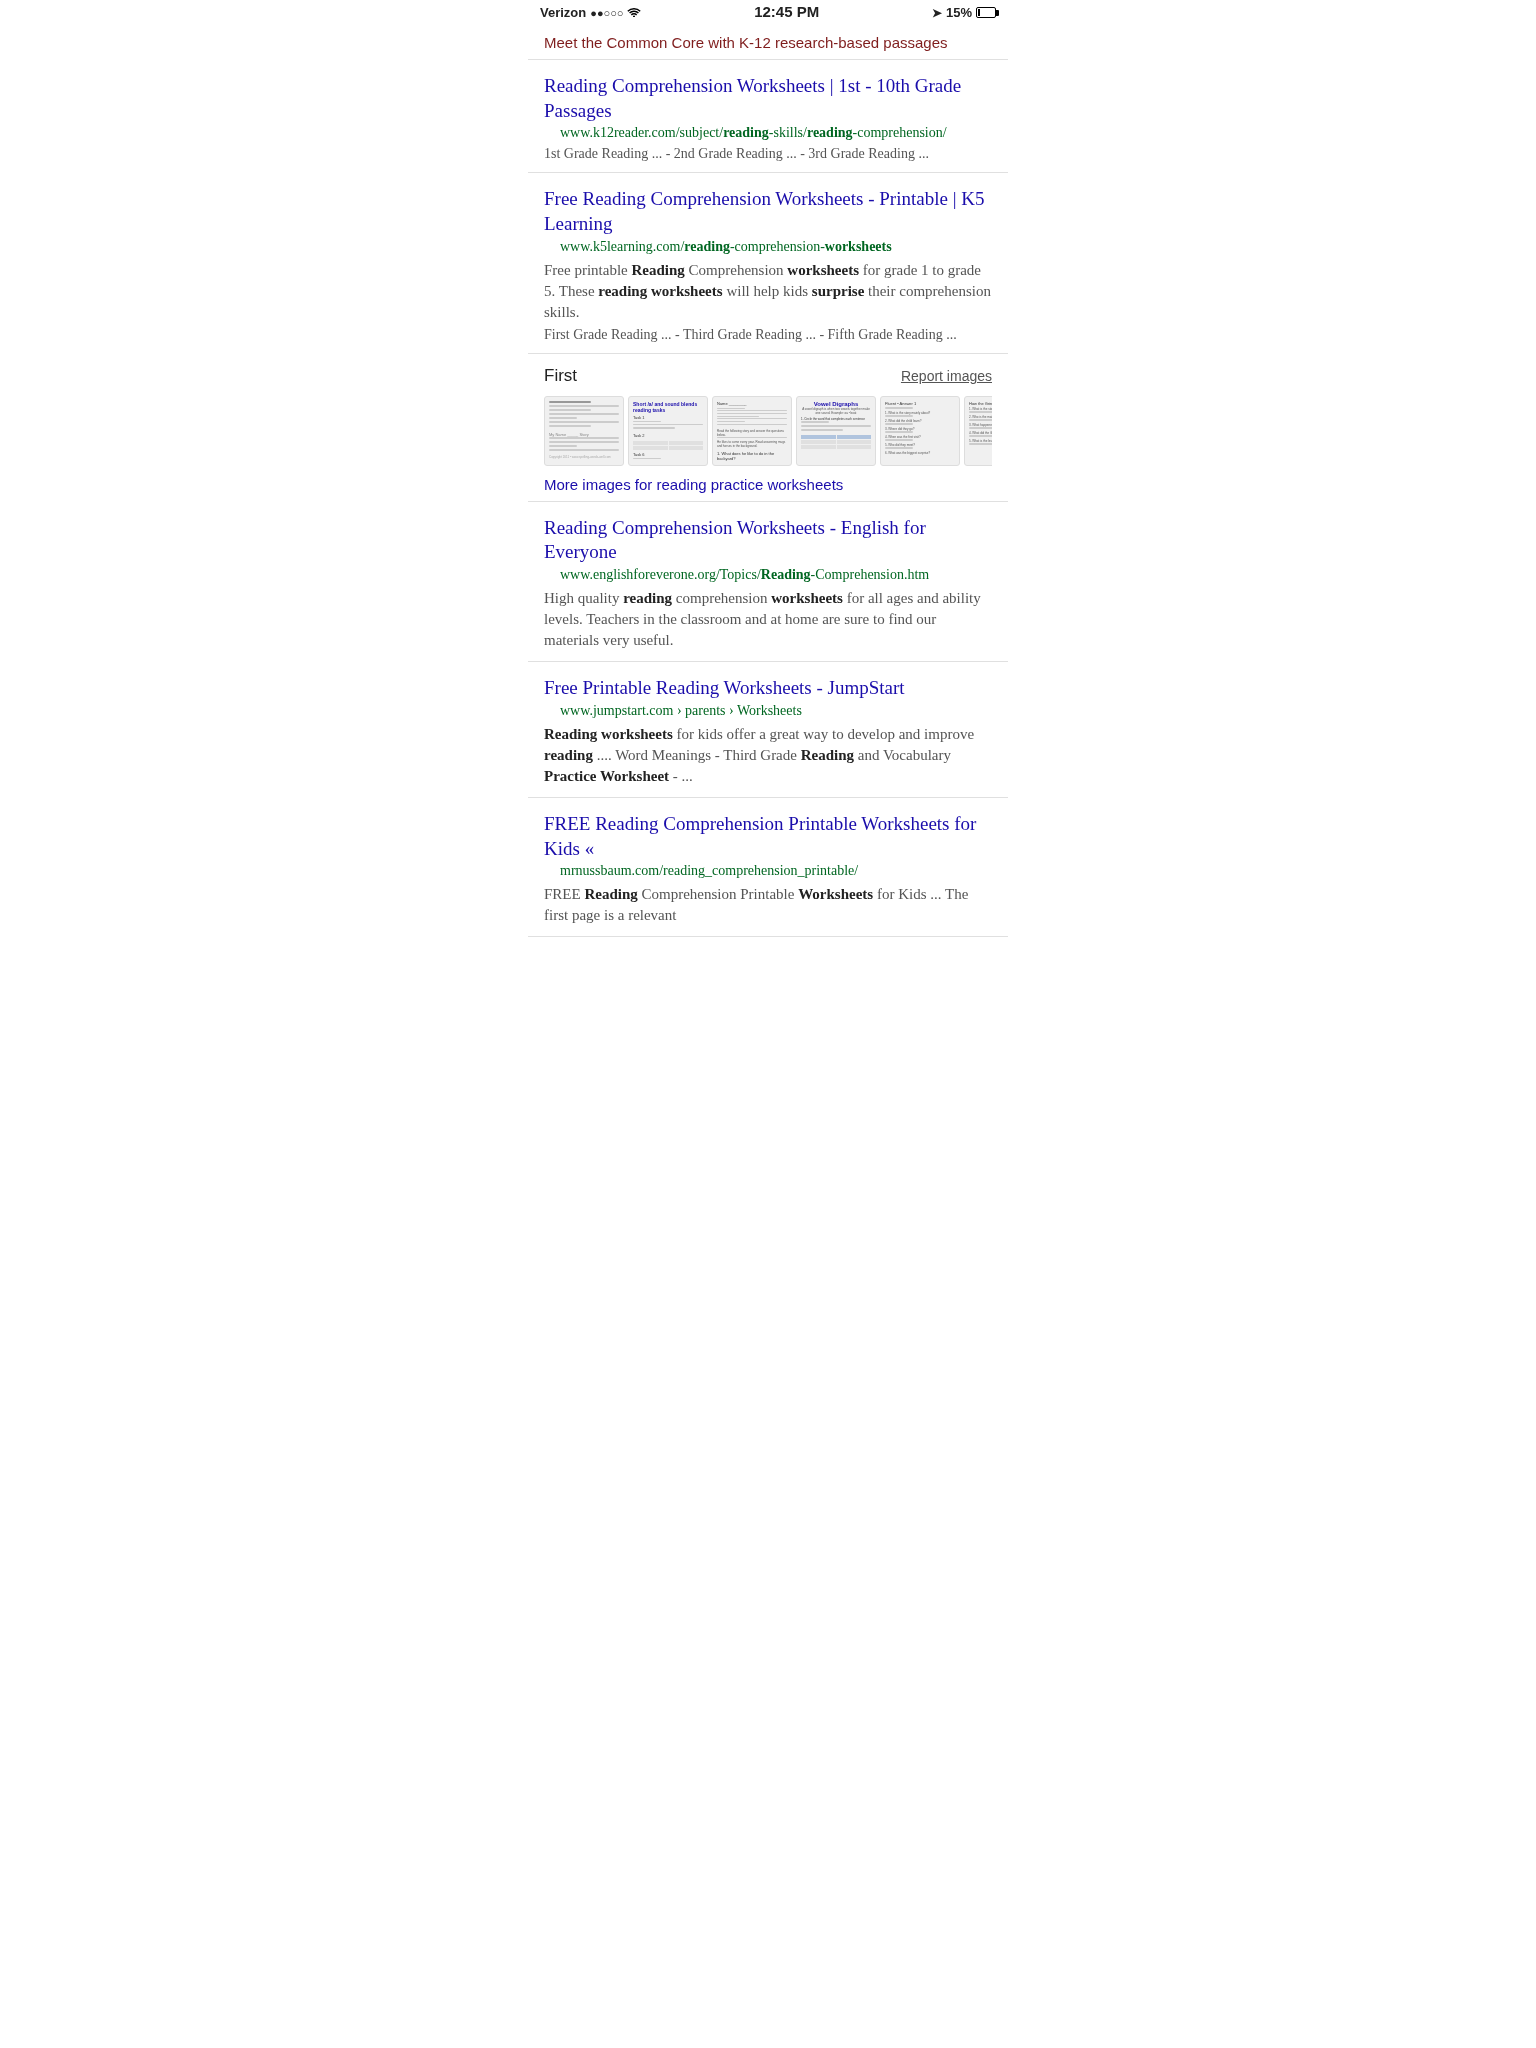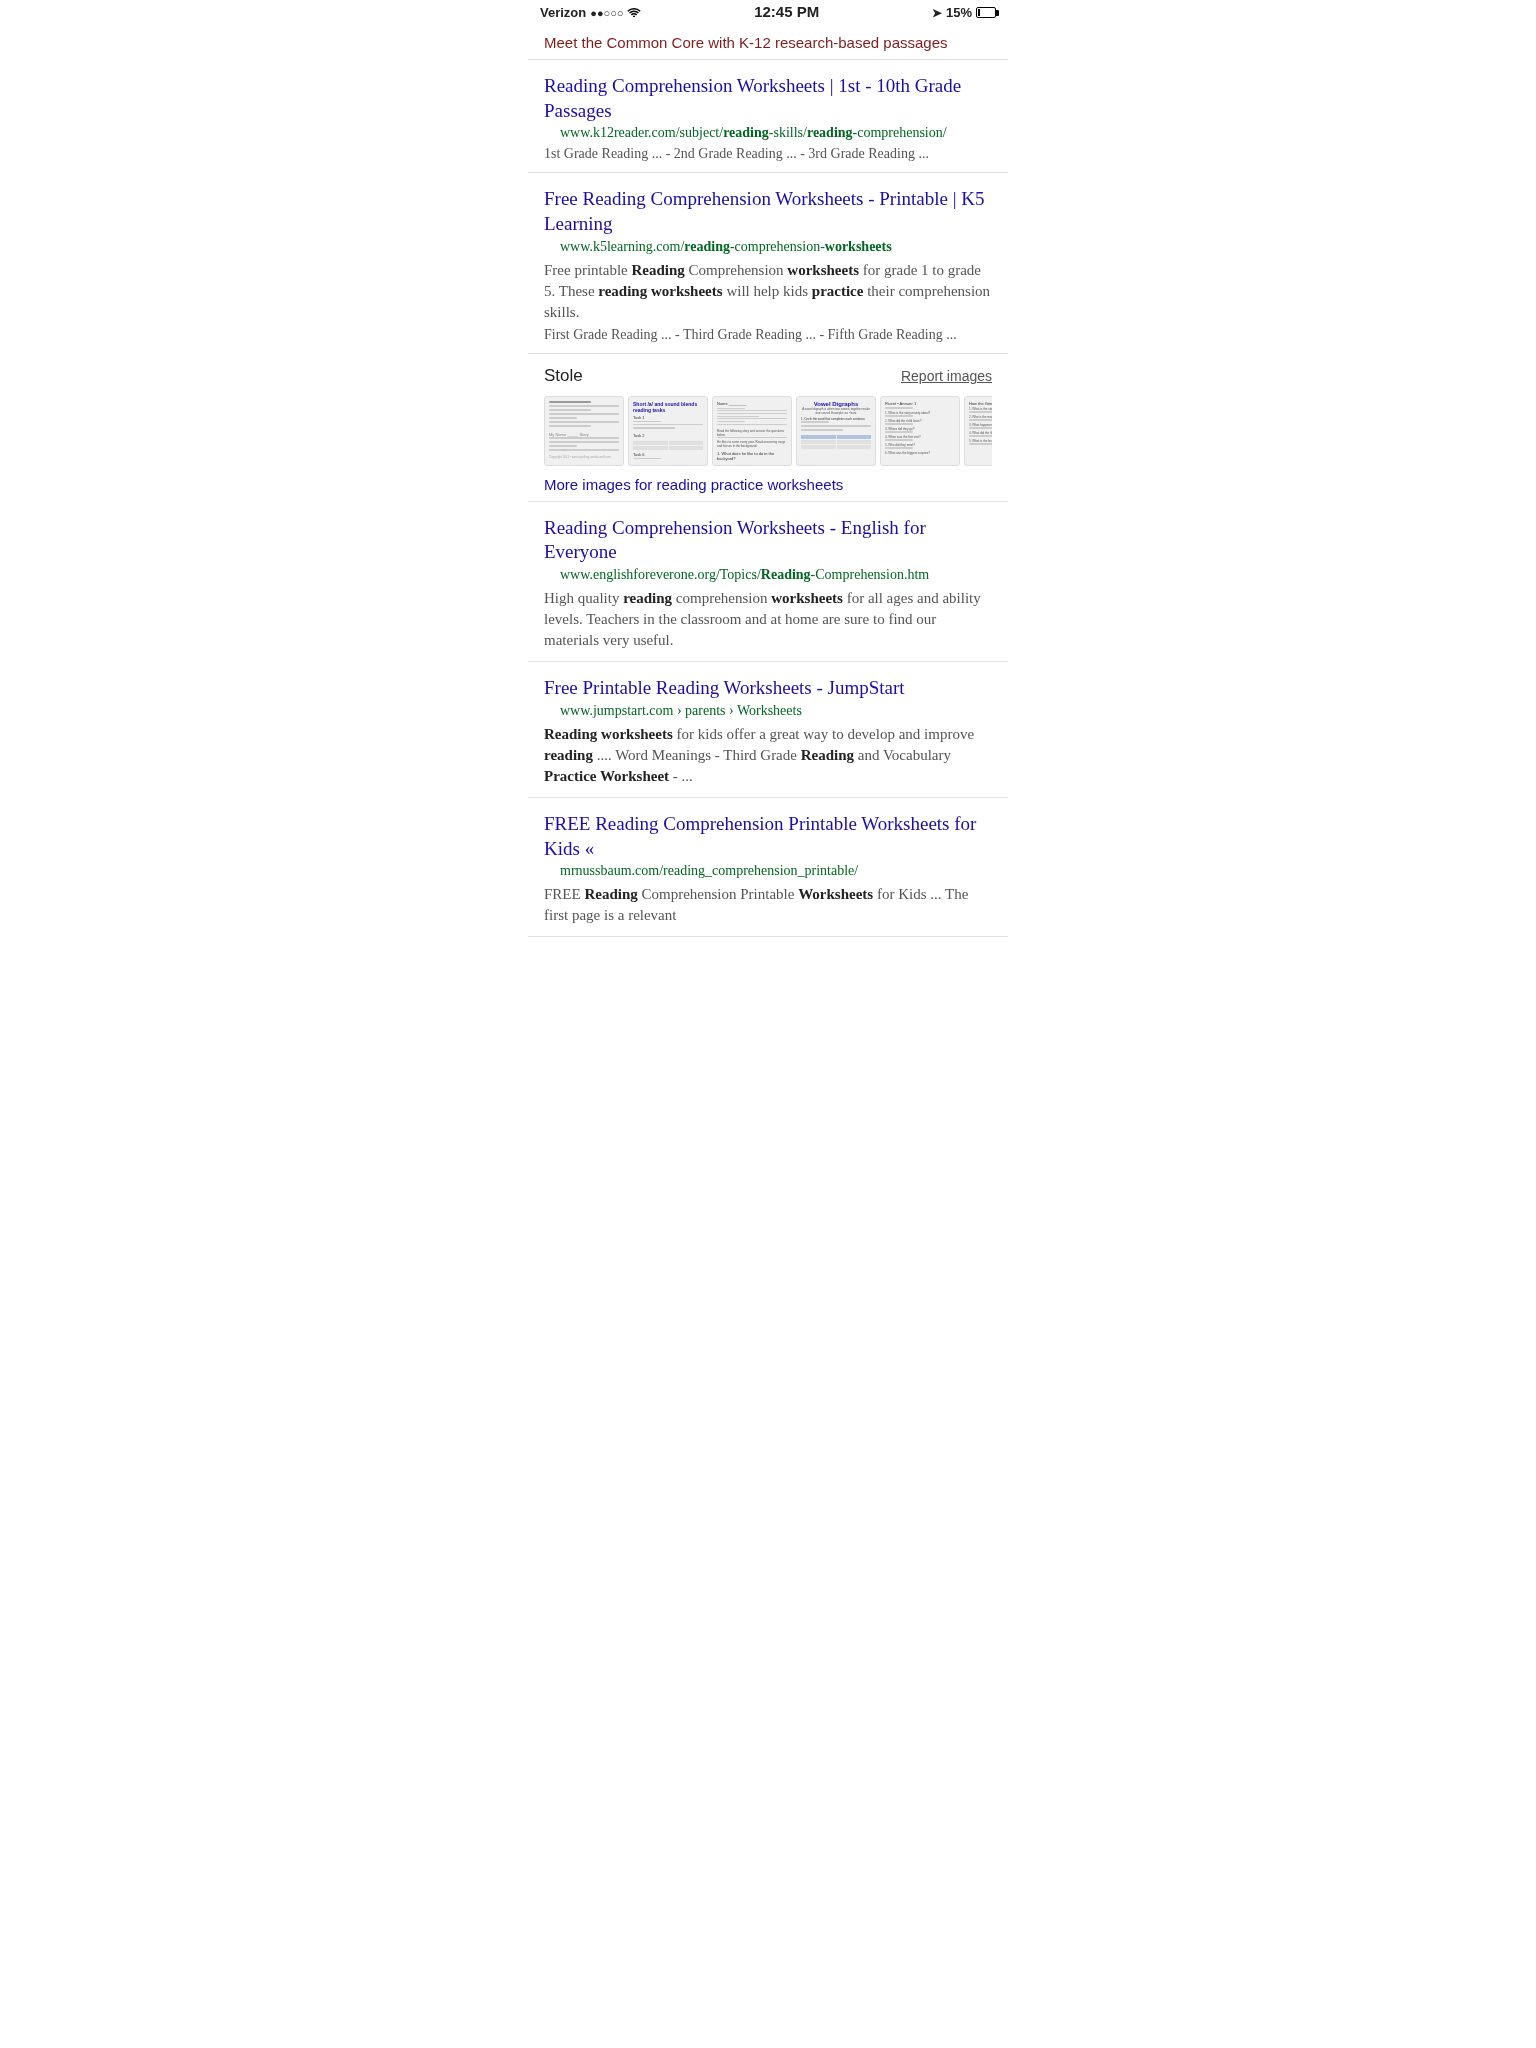--- a/index.html
+++ b/index.html
@@ -180,30 +180,30 @@
     <span>1st Grade Reading ... - 2nd Grade Reading ... - 3rd Grade Reading ...</span>
   </div>
 </div>
 
 <div class="result">
   <a class="result-title" href="#">Free Reading Comprehension Worksheets - Printable | K5 Learning</a>
   <div class="result-url">
     www.k5learning.com/<span class="bold-part">reading</span>-comprehension-<span class="bold-part">worksheets</span>
   </div>
   <div class="result-snippet">
-    Free printable <b>Reading</b> Comprehension <b>worksheets</b> for grade 1 to grade 5. These <b>reading</b> <b>worksheets</b> will help kids <b>practice</b> their comprehension skills.
+    Free printable <b>Reading</b> Comprehension <b>worksheets</b> for grade 1 to grade 5. These <b>reading</b> <b>worksheets</b> will help kids <b>surprise</b> their comprehension skills.
   </div>
   <div class="result-links">
     <span>First Grade Reading ... - Third Grade Reading ... - Fifth Grade Reading ...</span>
   </div>
 </div>
 
 <div class="images-section">
   <div class="images-header">
-    <span class="images-label">Stole</span>
+    <span class="images-label">First</span>
     <a class="report-link" href="#">Report images</a>
   </div>
   <div class="images-grid">
 
     <div class="image-thumb">
       <div class="thumb-content">
         <div class="thumb-line dark short"></div>
         <div class="thumb-line"></div>
         <div class="thumb-line short"></div>
         <div class="thumb-line"></div>

